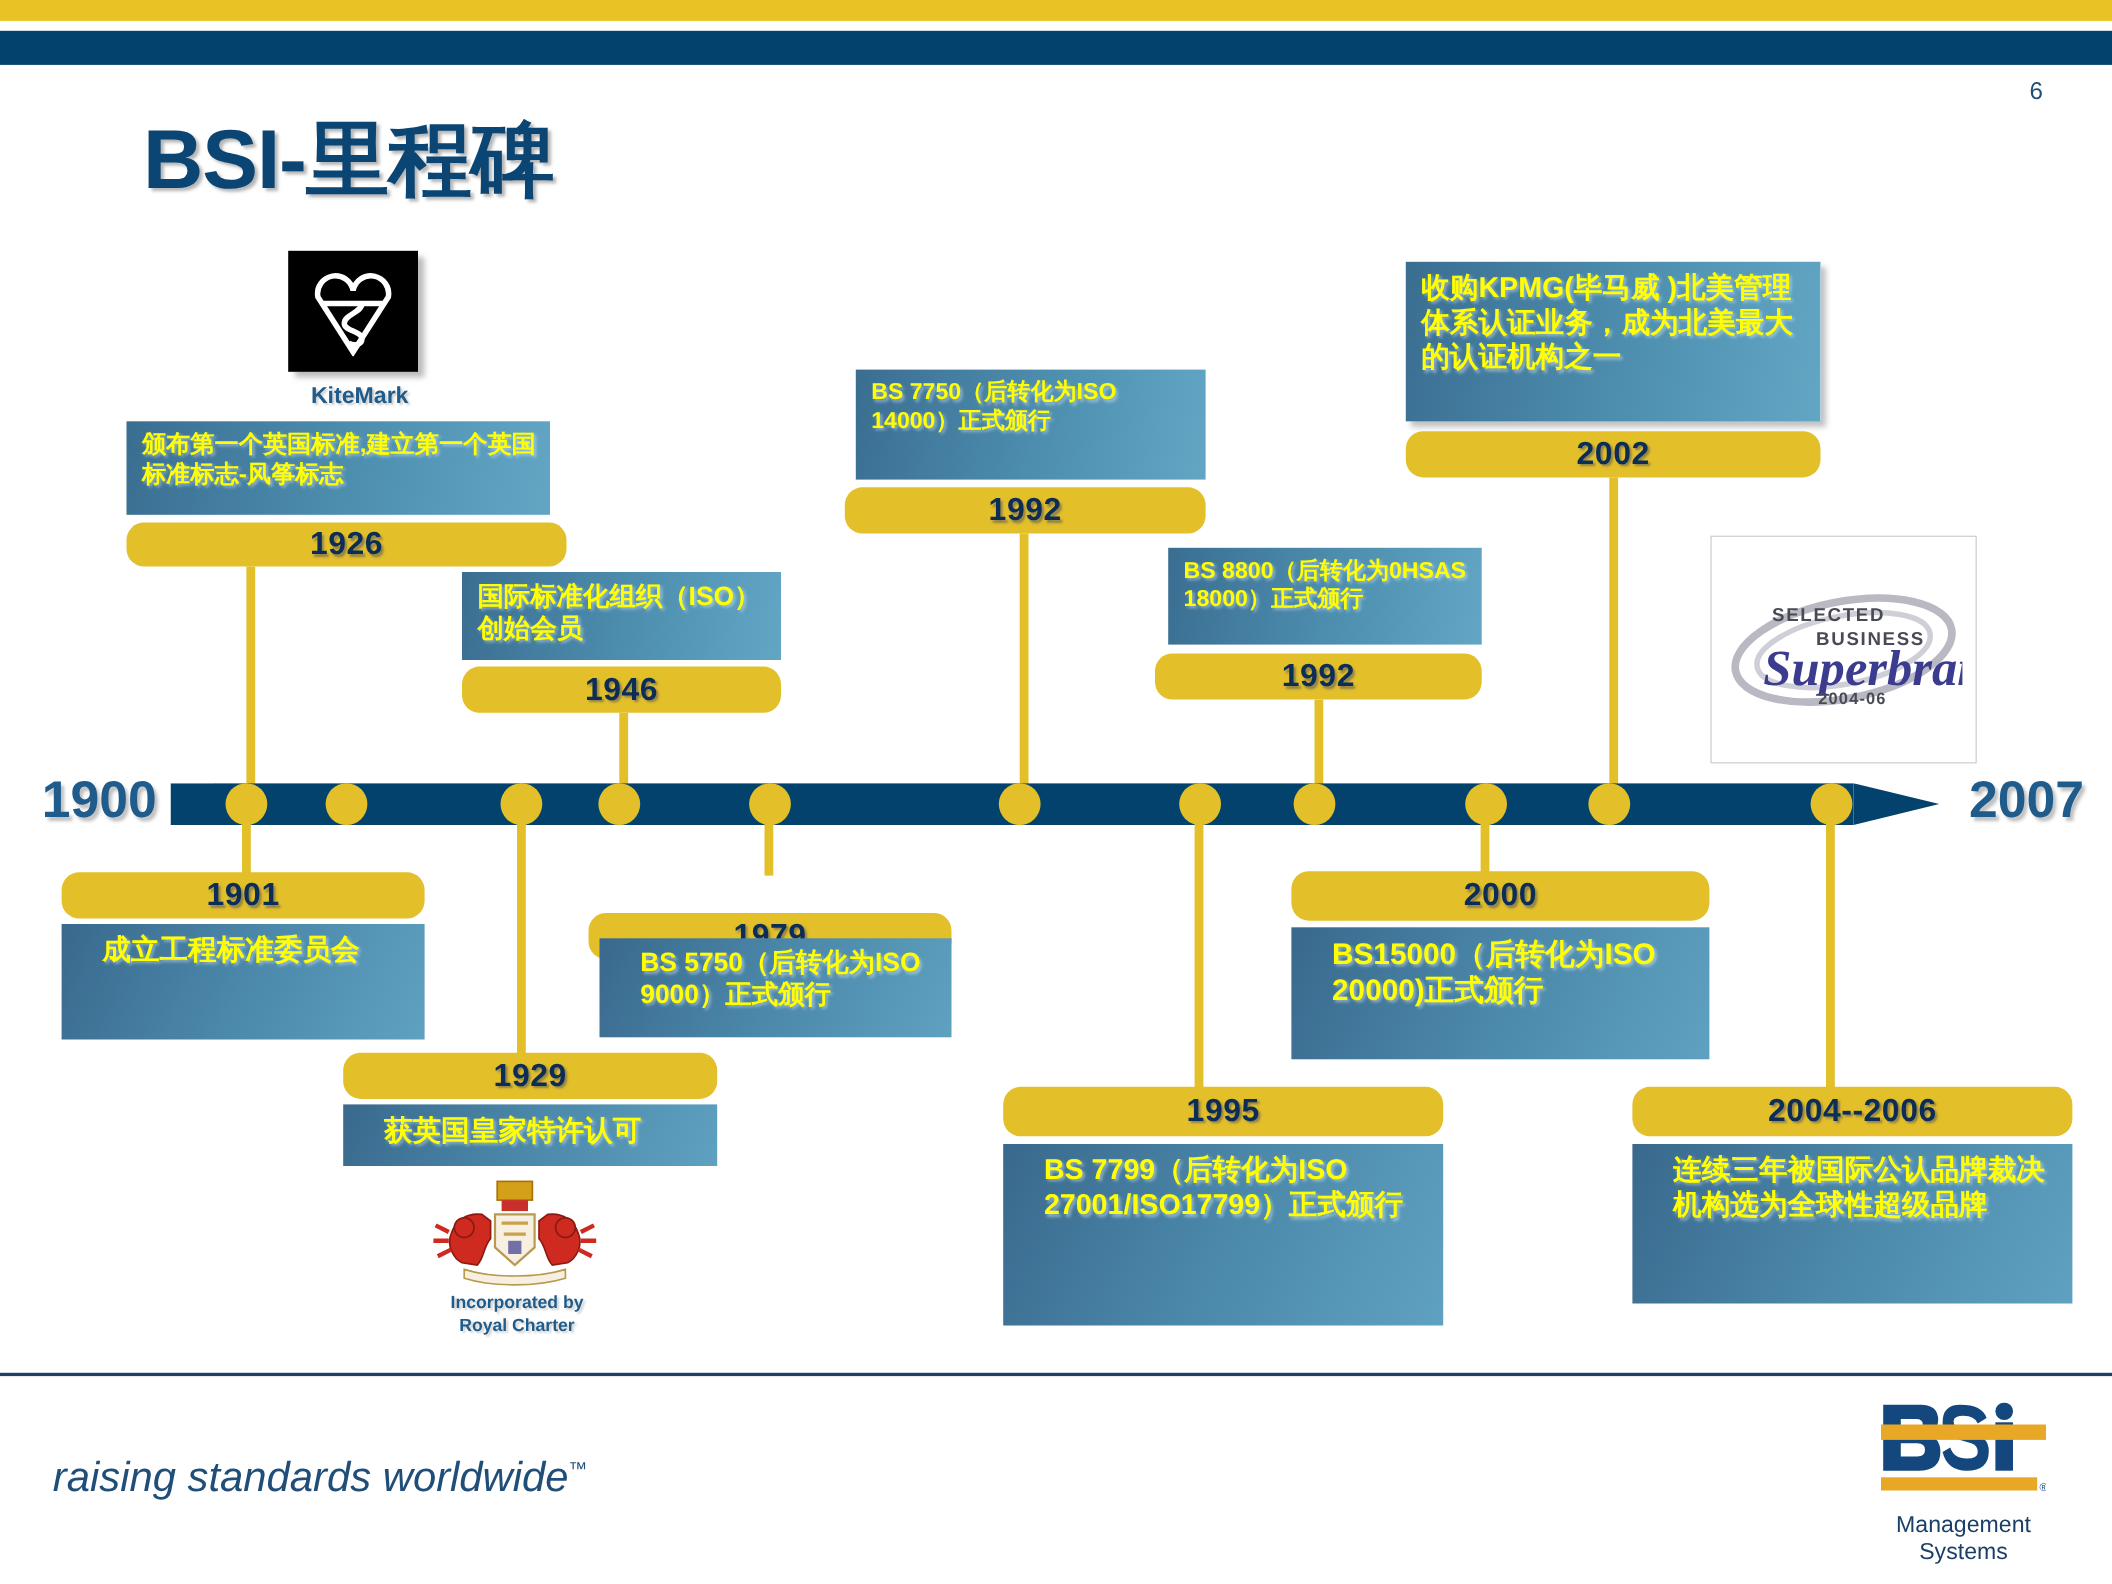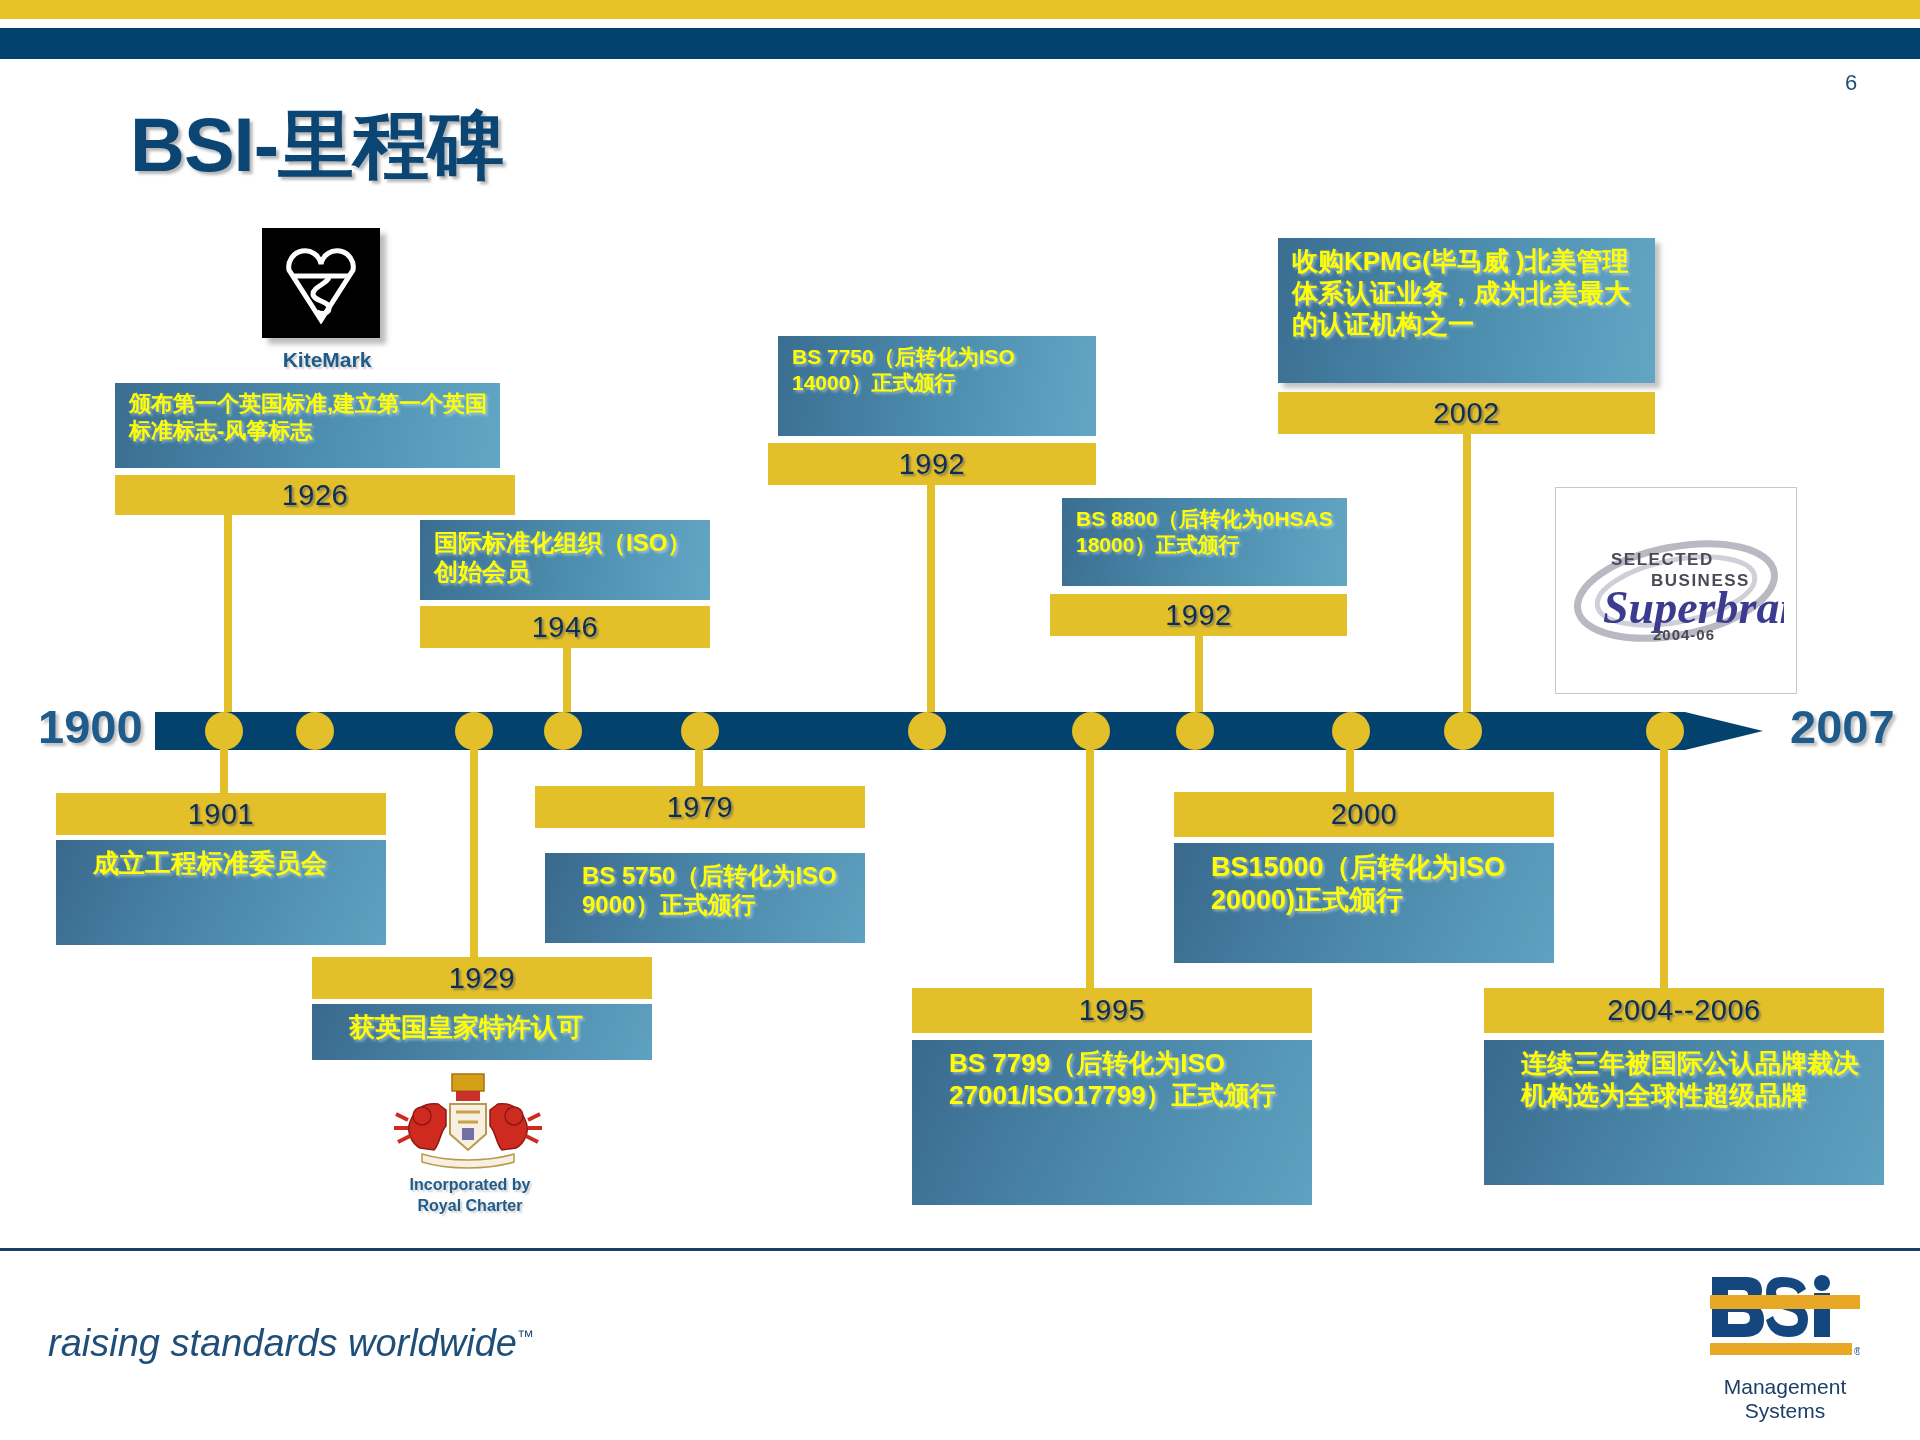--- a/index.html
+++ b/index.html
@@ -55,26 +55,27 @@
     overflow: hidden;
   }
   .desc-box.plain {
     background: linear-gradient(115deg, #39698d 0%, #4b88aa 50%, #5fa1c0 100%);
     padding-left: 37px;
   }
   .year-box {
     position: absolute;
     background: #e3bf2a;
     color: #0b2d56;
-    font-weight: normal;
+    font-weight: bold;
     text-align: left;
     box-sizing: border-box;
     text-shadow: 2px 2px 2px rgba(90,90,90,0.6);
     display: flex; align-items: center; justify-content: center;
     letter-spacing: 0.5px;
+    border-radius: 16px;
   }
 
   
   .stem {
     position: absolute; width: 8px; background: #e3bf2a;
   }
 
   
   .timeline-bar {
     position: absolute; left: 155px; top: 712px;
@@ -253,21 +254,21 @@
 
       <path d="M44 84 C70 92 110 92 136 84 L136 92 C110 100 70 100 44 92 Z" fill="#f6efe2" stroke="#b89a4e" stroke-width="1.5"></path>
     </svg>
   </div>
   <div class="crest-caption">
     <span>Incorporated by</span><br>
     <span>Royal Charter</span>
   </div>
 
   <div class="stem" style="left:695px; top:748px; height:48px;"></div>
-  <div class="year-box" style="left:535px; top:786px; width:330px; height:42px; font-size:29px;">1979</div>
+  <div class="year-box" style="left:535px; top:830px; width:330px; height:42px; font-size:29px;">1979</div>
   <div class="desc-box plain" style="left:545px; top:853px; width:320px; height:90px; font-size:24px;">BS 5750（后转化为ISO 9000）正式颁行</div>
 
   <div class="stem" style="left:1086px; top:748px; height:243px;"></div>
   <div class="year-box" style="left:912px; top:988px; width:400px; height:45px; font-size:29px;">1995</div>
   <div class="desc-box plain" style="left:912px; top:1040px; width:400px; height:165px; font-size:26px;">BS 7799（后转化为ISO 27001/ISO17799）正式颁行</div>
 
   <div class="stem" style="left:1346px; top:748px; height:48px;"></div>
   <div class="year-box" style="left:1174px; top:792px; width:380px; height:45px; font-size:29px;">2000</div>
   <div class="desc-box plain" style="left:1174px; top:843px; width:380px; height:120px; font-size:27px;">BS15000（后转化为ISO 20000)正式颁行</div>
 

